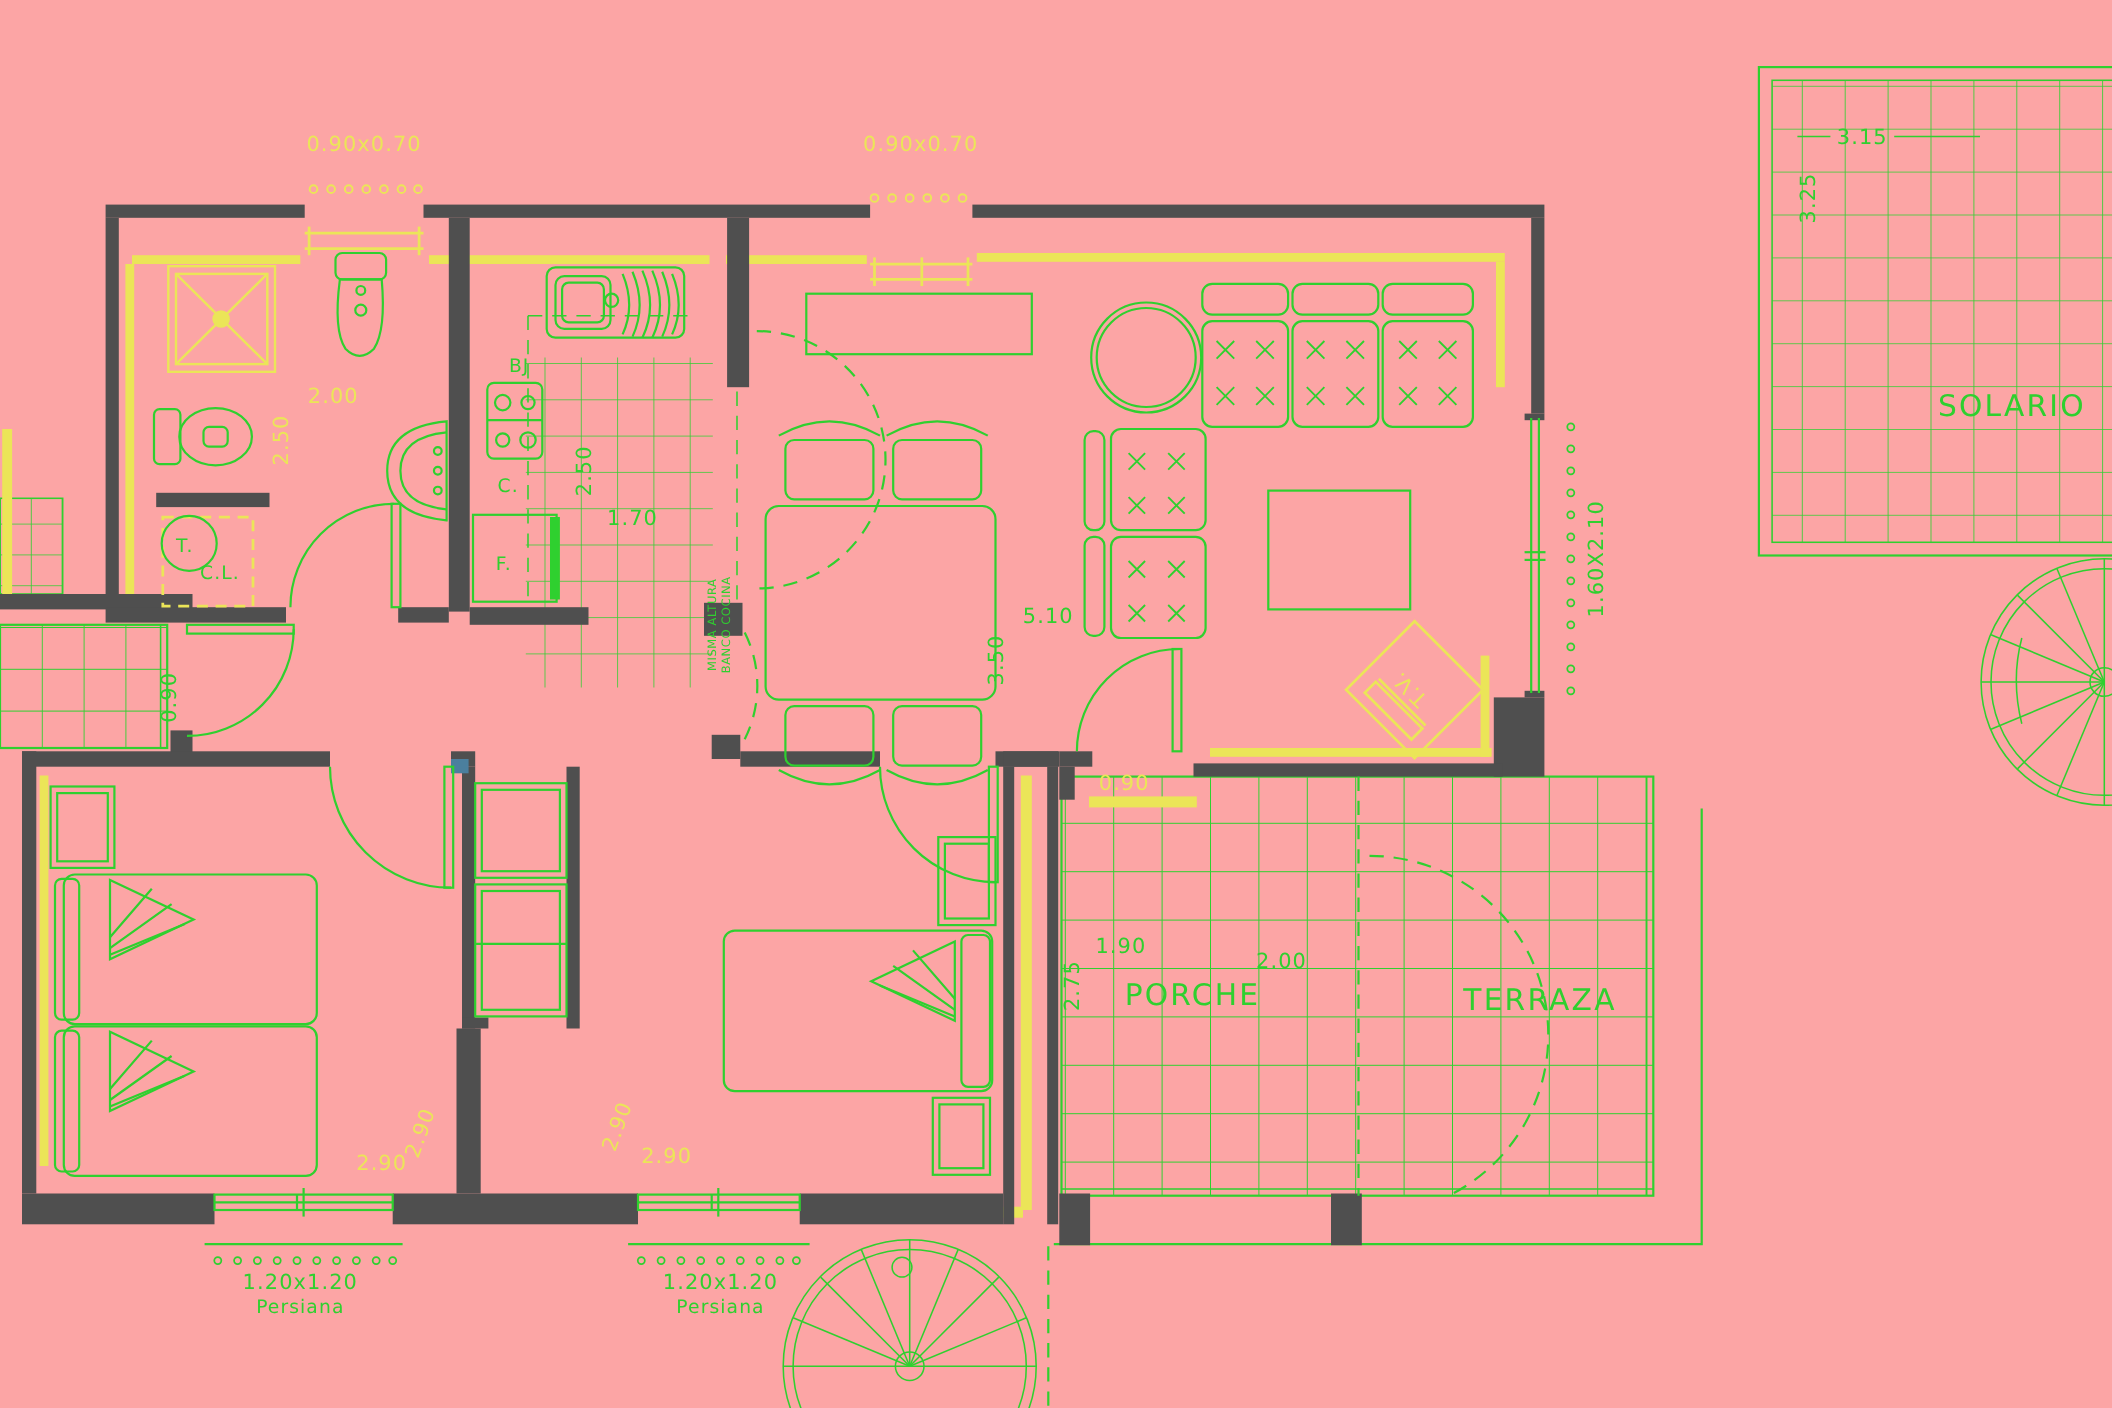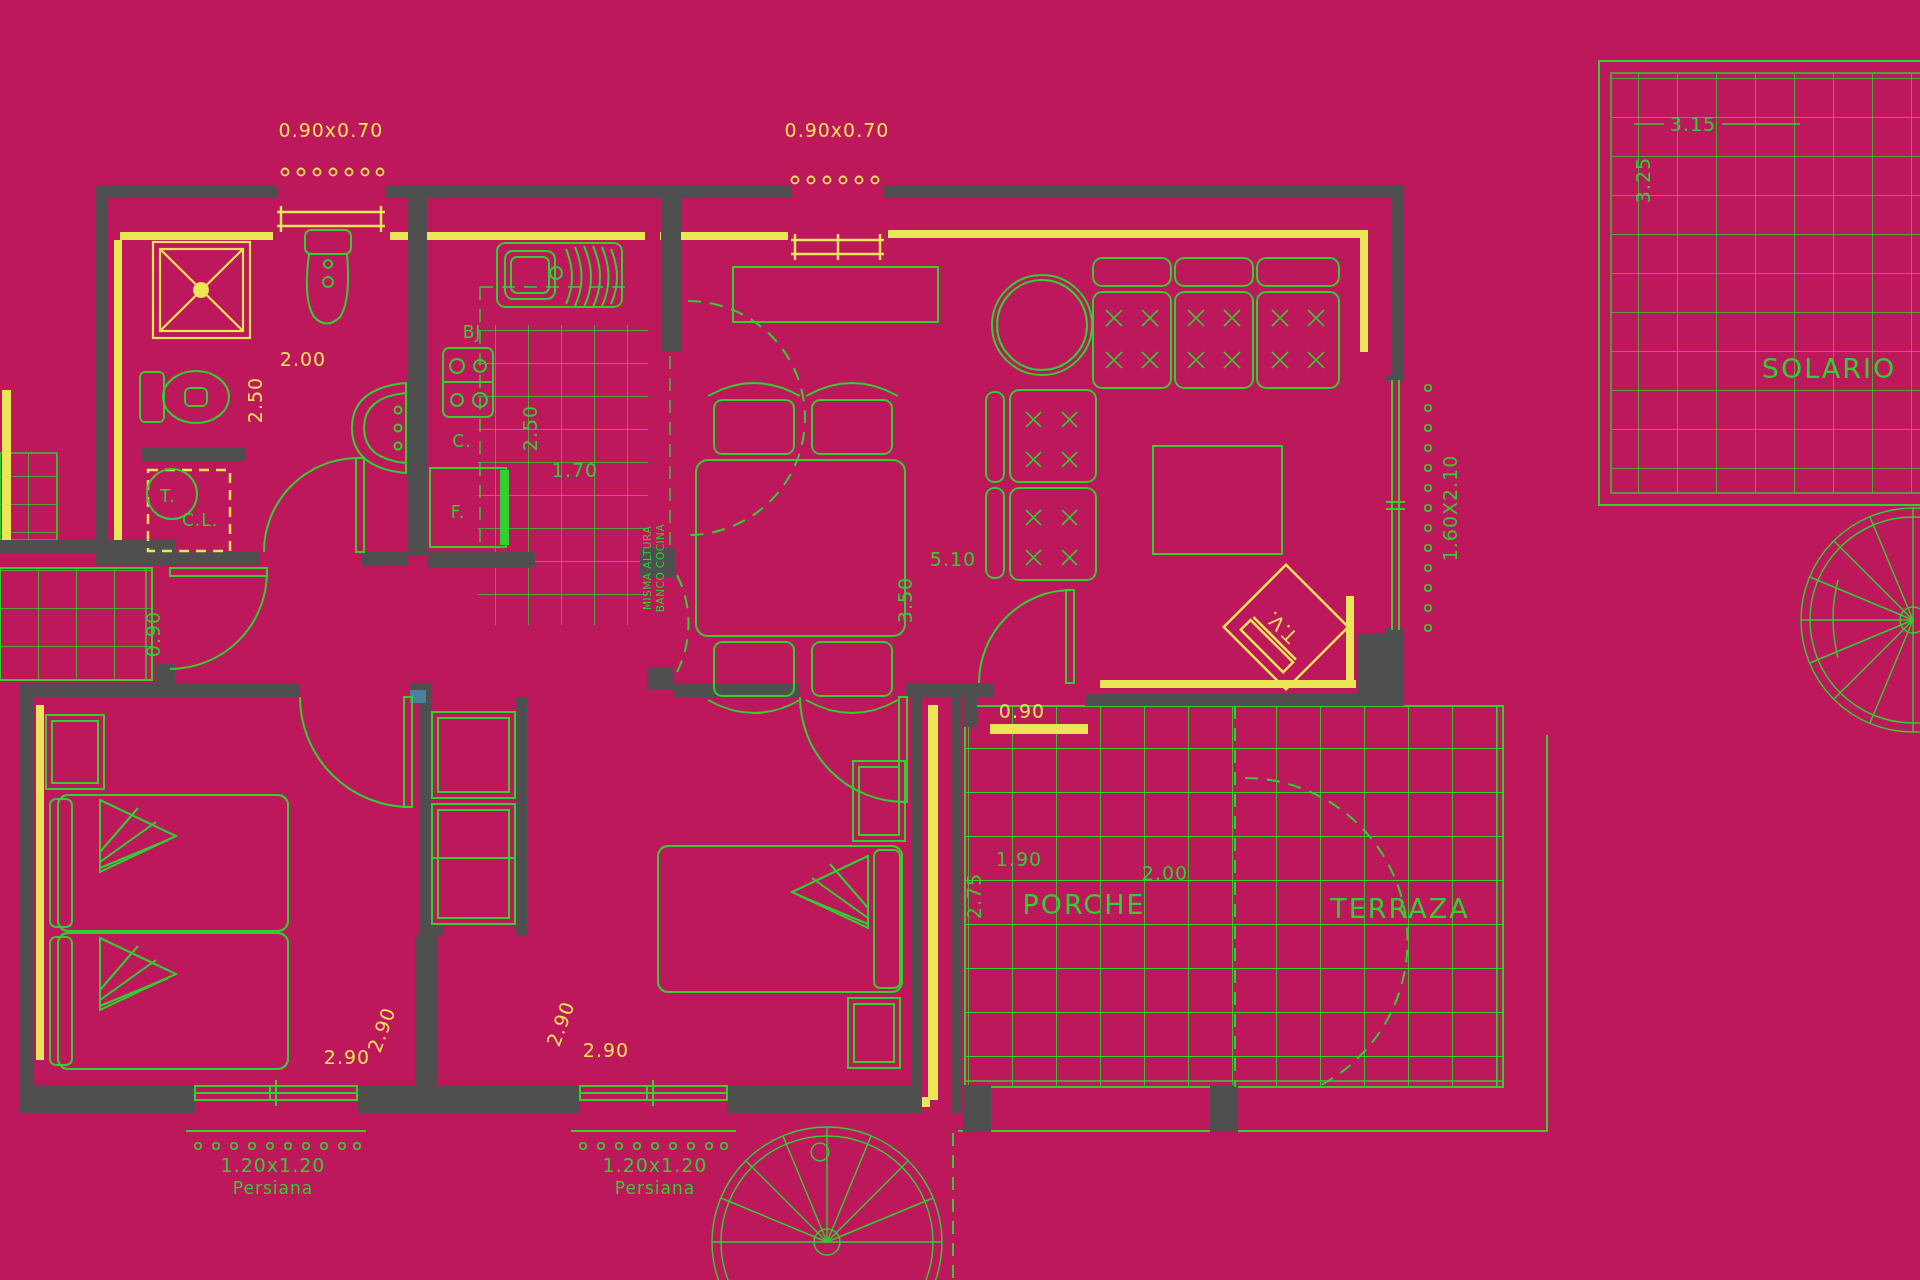--- a/index.html
+++ b/index.html
@@ -1,16 +1,16 @@
 <!DOCTYPE html>
 <html><head>
 <meta charset="utf-8">
 <style>
   html,body{margin:0;padding:0;background:#fff;}
-  .stage{position:relative;width:1920px;height:1280px;background:#be185d;overflow:hidden;
+  .stage{position:relative;width:1920px;height:1280px;background:#fca5a5;overflow:hidden;
          font-family:"DejaVu Sans", sans-serif;}
   svg{position:absolute;left:0;top:0;}
   text{font-family:"DejaVu Sans", sans-serif;}
   .tg{fill:#2fd02f;}        
   .ty{fill:#ebe558;}        
   .dim{font-size:19px;letter-spacing:1px;}
   .dimsm{font-size:17px;letter-spacing:1px;}
   .room{font-size:27px;letter-spacing:2px;}
   .tiny{font-size:10.5px;letter-spacing:.5px;}
   .lw{stroke:#2fd02f;stroke-width:2;fill:none;}

